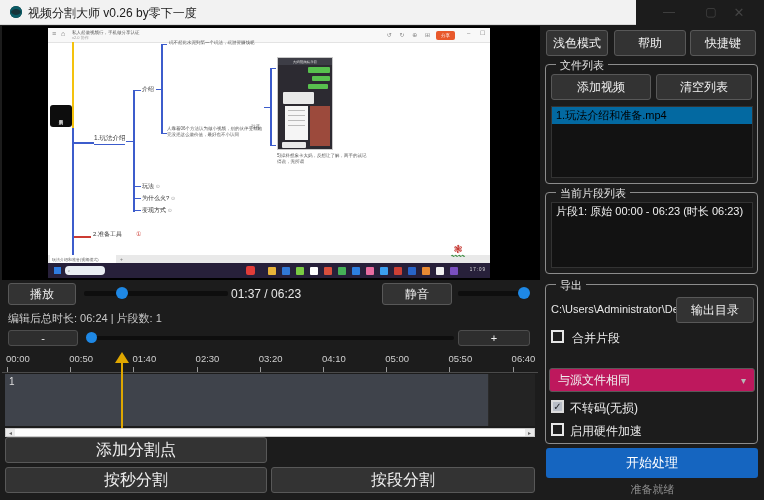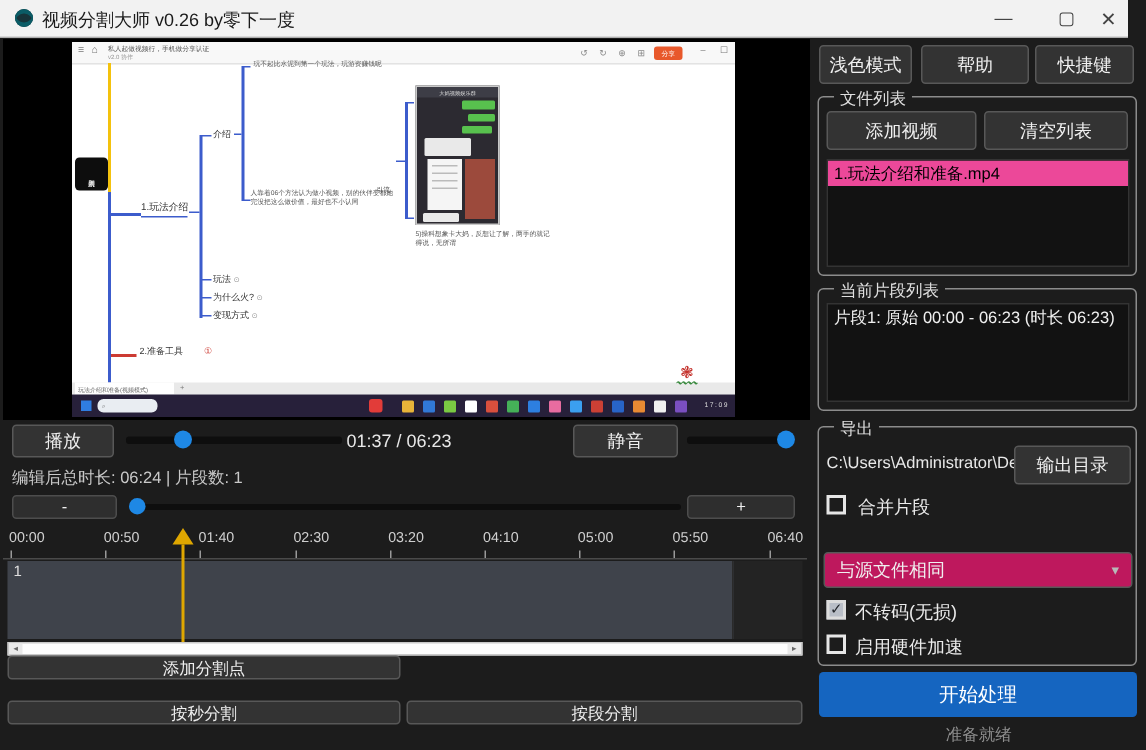--- a/index.html
+++ b/index.html
@@ -2,21 +2,21 @@
 <html><head>
 <meta charset="utf-8">
 <style>
   html,body{margin:0;padding:0;}
   body{width:764px;height:500px;overflow:hidden;background:#1c1c1c;
        font-family:"Liberation Sans",sans-serif;-webkit-font-smoothing:antialiased;}
   #app{position:absolute;inset:0;width:764px;height:500px;}
   .abs{position:absolute;}
 
   
-  .titlebar{left:0;top:0;width:752px;height:24px;background:#f2f2f2;border-bottom:1px solid #d8d8d8;}
+  .titlebar{left:0;top:0;width:636px;height:24px;background:#f2f2f2;border-bottom:1px solid #d8d8d8;}
   .app-ico{left:10px;top:6px;width:12px;height:12px;border-radius:50%;background:#17343a;
            box-shadow:inset 0 3px 0 #0b5c66, inset 0 -3px 0 #0b5c66;}
   .title-text{left:28px;top:5px;font-size:12px;color:#1a1a1a;white-space:nowrap;}
   .winbtn{top:0;width:34px;height:24px;display:flex;align-items:center;justify-content:center;
           font-size:12px;color:#444;}
   .wb-min{left:652px}.wb-max{left:694px}.wb-close{left:722px;font-size:13px;}
 
   
   .btn{background:#333;border:1px solid #585858;border-radius:3px;color:#f0f0f0;font-size:12px;
        display:flex;align-items:center;justify-content:center;box-sizing:border-box;}
@@ -103,38 +103,38 @@
   .segment{left:0;top:0;width:484px;height:52px;background:#3f434b;border-right:1px solid #2a2a2a;box-sizing:border-box;}
   .segment-label{left:4px;top:2px;font-size:10px;color:#dfdfdf;}
   .arrow-head{left:115px;top:352px;width:0;height:0;border-left:7px solid transparent;
               border-right:7px solid transparent;border-bottom:11px solid var(--yellow,#dfa700);}
   .arrow-shaft{left:121px;top:363px;width:2px;height:65px;background:var(--yellow,#dfa700);}
   .hscroll{left:5px;top:428px;width:530px;height:9px;background:#fdfdfd;border:1px solid #c9c9c9;box-sizing:border-box;}
   .hs-btn{top:0;width:9px;height:7px;background:#e9e9e9;color:#666;font-size:5px;
           display:flex;align-items:center;justify-content:center;}
   .hs-left{left:0}.hs-right{right:0}
 
-  .act-btn{height:16px;font-size:11px;text-align:center;}
+  .act-btn{height:26px;font-size:16px;text-align:center;}
   .a1{left:5px;top:437px;width:262px;}
   .a2{left:271px;top:437px;width:264px;}
   .a3{left:5px;top:467px;width:262px;}
   .a4{left:271px;top:467px;width:264px;}
 
   
   .p-light{left:546px;top:30px;width:62px;height:26px;}
   .p-help{left:614px;top:30px;width:72px;height:26px;}
   .p-keys{left:690px;top:30px;width:66px;height:26px;}
 
   .g-files{left:545px;top:64px;width:213px;height:120px;}
   .gl-files{left:556px;top:58px;}
   .fl-add{left:551px;top:74px;width:100px;height:26px;}
   .fl-clear{left:656px;top:74px;width:96px;height:26px;}
   .fl-list{left:551px;top:106px;width:202px;height:72px;background:#121212;border:1px solid #333;box-sizing:border-box;overflow:hidden;}
   .list-row{height:17px;font-size:11px;display:flex;align-items:center;padding-left:4px;color:#f0f0f0;white-space:nowrap;}
-  .list-row.selected{background:#ec4899;color:#000;text-align:right;}
+  .list-row.selected{background:#0369a1;color:#000;text-align:right;}
 
   .g-segs{left:545px;top:192px;width:213px;height:82px;}
   .gl-segs{left:556px;top:186px;}
   .seg-list{left:551px;top:202px;width:202px;height:66px;background:#121212;border:1px solid #333;box-sizing:border-box;overflow:hidden;}
 
   .g-export{left:545px;top:284px;width:213px;height:160px;}
   .gl-export{left:556px;top:278px;}
   .exp-path{left:551px;top:303px;font-size:11px;color:#e8e8e8;white-space:nowrap;}
   .exp-out{left:676px;top:297px;width:78px;height:26px;}
   .cb-merge{left:551px;top:330px;}

